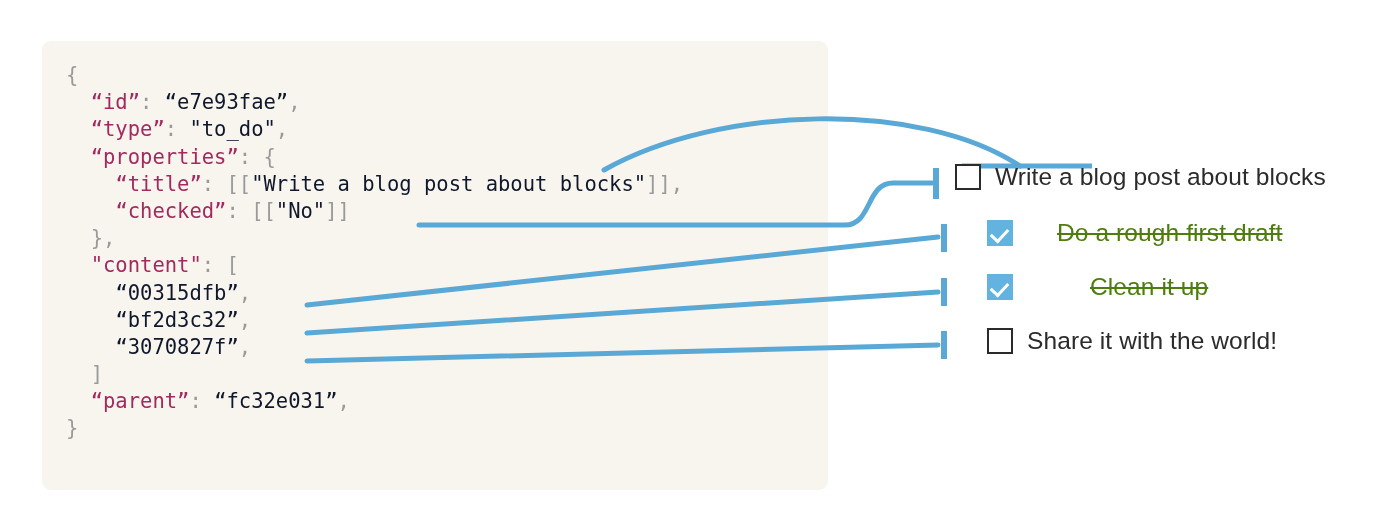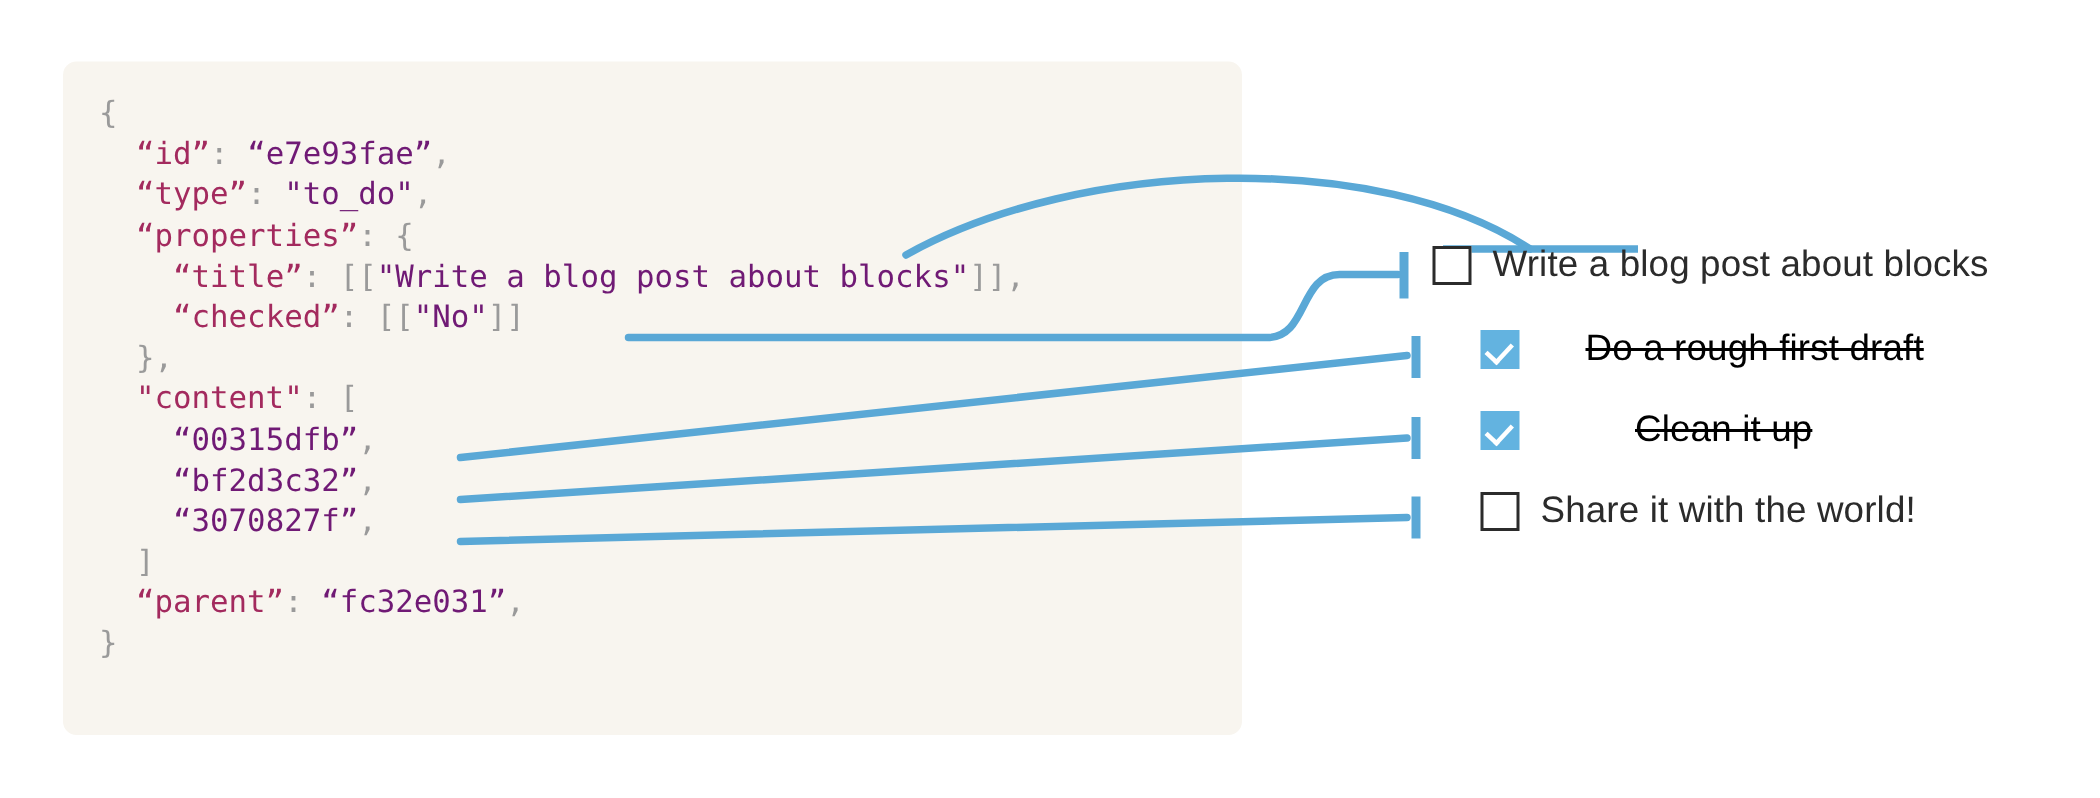--- a/index.html
+++ b/index.html
@@ -36,21 +36,21 @@
     left: 24px;
     top: 21px;
     font-family: "DejaVu Sans Mono", monospace;
     font-size: 20.5px;
     line-height: 27.2px;
     white-space: pre;
     color: #8a8a8a;
   }
   .code-line { display: block; height: 27.2px; }
   .tok-key   { color: #a32a5e; }
-  .tok-str   { color: #701a75; }
+  .tok-str   { color: #0f172a; }
   .tok-pun   { color: #9a9a9a; }
 
   
   #connectors {
     position: absolute;
     left: 0;
     top: 0;
     width: 1400px;
     height: 532px;
     pointer-events: none;
@@ -104,21 +104,21 @@
   .todo-label {
     margin-left: 14px;
     font-size: 24.5px;
     letter-spacing: 0.1px;
     white-space: nowrap;
   }
   .todo-label.active {
     color: #2b2b2b;
   }
   .todo-label.done {
-    color: #000000;
+    color: #4d7c0f;
     text-decoration: line-through;
     text-decoration-thickness: 1.6px;
     margin-left: 44px;
   }
 </style>
 </head>
 <body>
 
 <div id="canvas">
 

